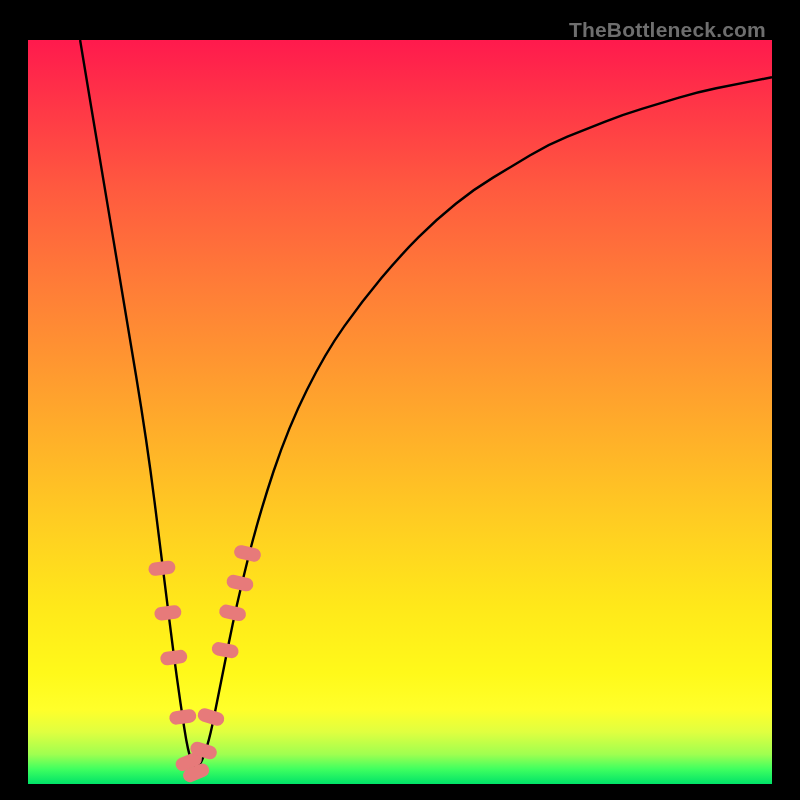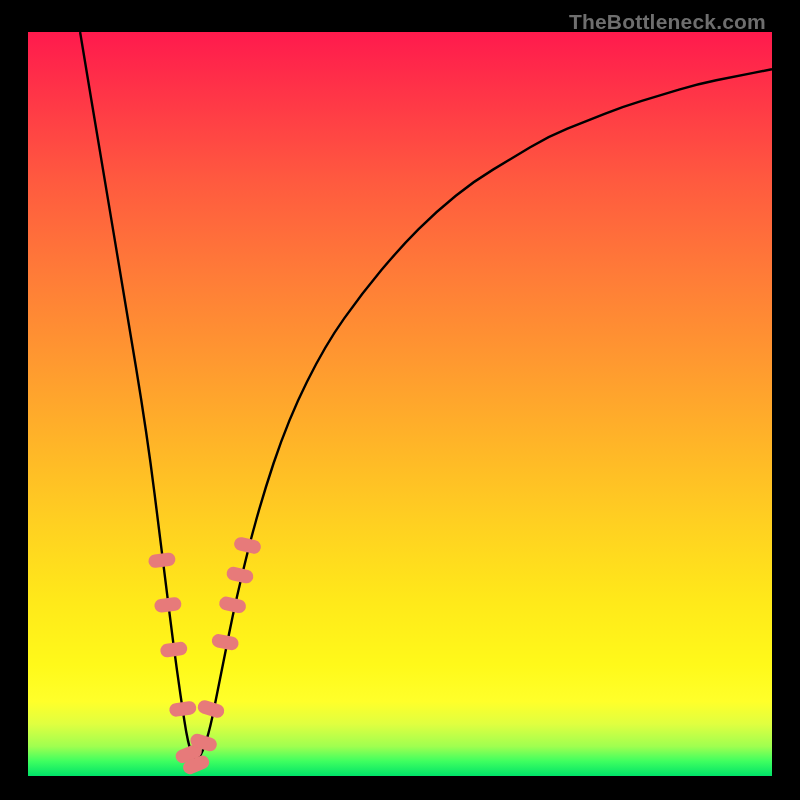--- a/index.html
+++ b/index.html
@@ -7,21 +7,21 @@
     padding: 0;
     width: 800px;
     height: 800px;
     overflow: hidden;
     background: #000;
     font-family: Arial, Helvetica, sans-serif;
   }
   .frame {
     position: absolute;
     left: 0;
-    top: 4px;
+    top: 12px;
     width: 800px;
     height: 604px;
     background: #000;
   }
   .plot {
     position: absolute;
     left: 28px;
     top: 28px;
     width: 744px;
     height: 744px;

